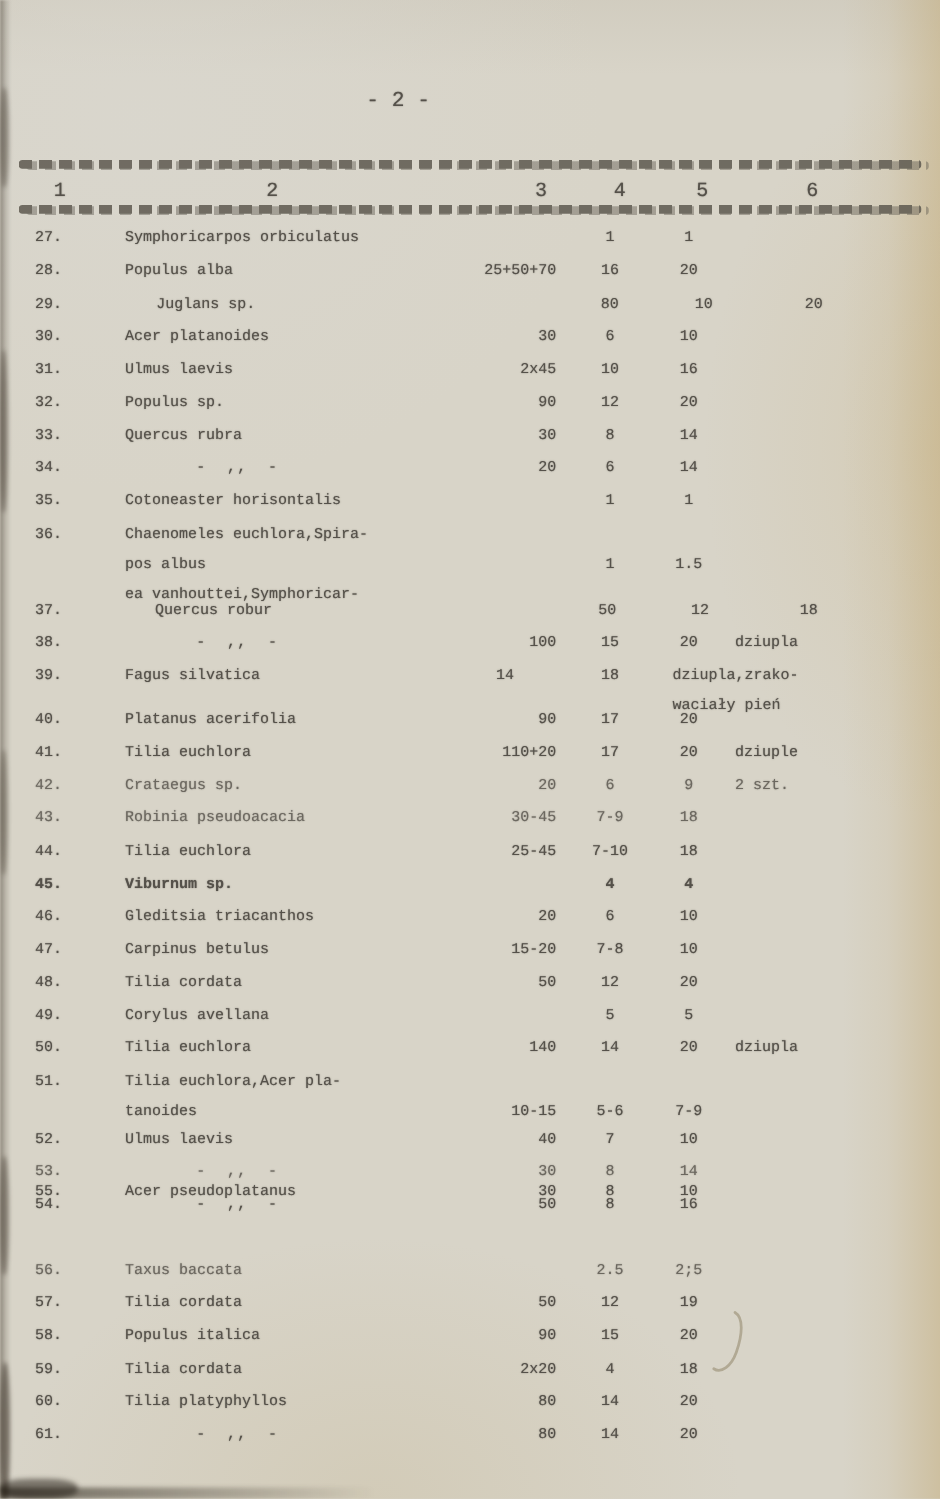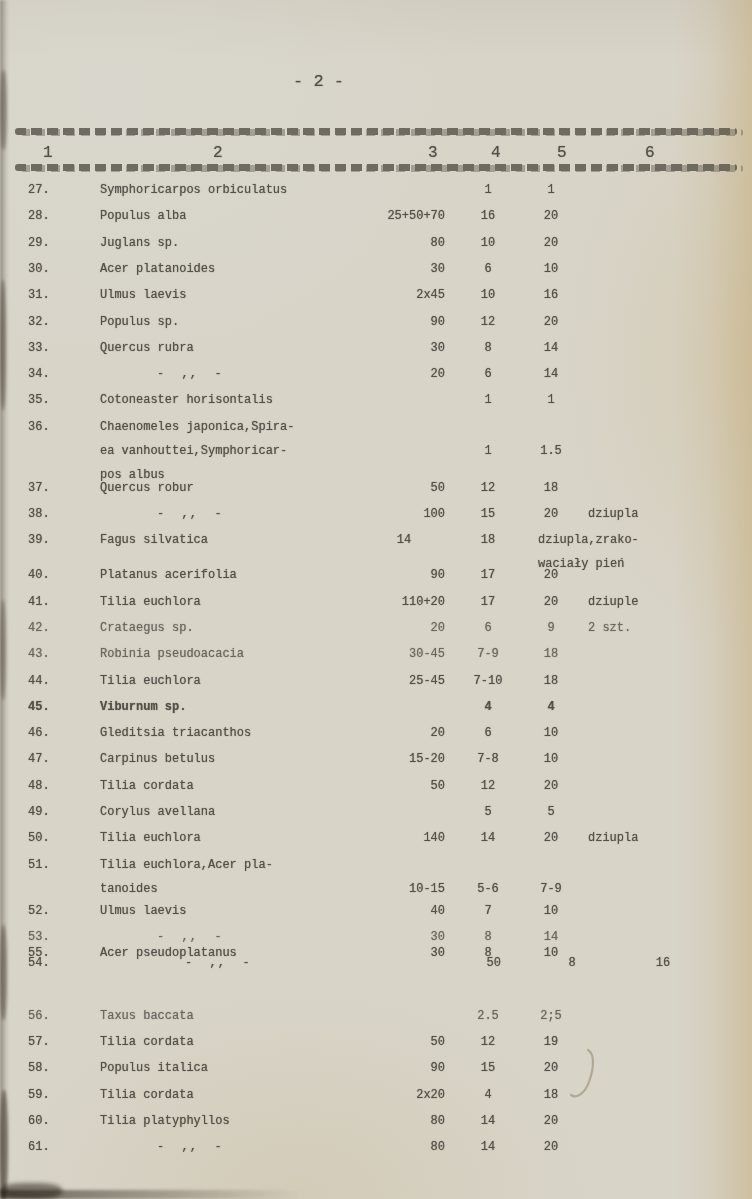--- a/index.html
+++ b/index.html
@@ -82,21 +82,21 @@
         <div class="c6"></div>
       </div>
       <div class="row txt" style="top: 204.3px;">
         <div class="c-no">28.</div>
         <div class="c-name"><div>Populus alba</div></div>
         <div class="c3">25+50+70</div>
         <div class="c4">16</div>
         <div class="c5">20</div>
         <div class="c6"></div>
       </div>
-      <div class="row txt" style="top: 230.6px;">
+      <div class="row txt" style="top: 230.6px; gap: 25px;">
         <div class="c-no">29.</div>
         <div class="c-name"><div>Juglans sp.</div></div>
         <div class="c3">80</div>
         <div class="c4">10</div>
         <div class="c5">20</div>
         <div class="c6"></div>
       </div>
       <div class="row txt" style="top: 256.9px;">
         <div class="c-no">30.</div>
         <div class="c-name"><div>Acer platanoides</div></div>
@@ -140,27 +140,27 @@
       <div class="row txt" style="top: 388.4px;">
         <div class="c-no">35.</div>
         <div class="c-name"><div>Cotoneaster horisontalis</div></div>
         <div class="c3"></div>
         <div class="c4">1</div>
         <div class="c5">1</div>
         <div class="c6"></div>
       </div>
       <div class="row txt" style="top: 414.7px;">
         <div class="c-no">36.</div>
-        <div class="c-name"><div>Chaenomeles japonica,Spira-</div><div>ea vanhouttei,Symphoricar-</div><div>pos albus</div></div>
+        <div class="c-name"><div>Chaenomeles euchlora,Spira-</div><div>pos albus</div><div>ea vanhouttei,Symphoricar-</div></div>
         <div class="c3" style="padding-top: 24px;"></div>
         <div class="c4" style="padding-top: 24px;">1</div>
         <div class="c5" style="padding-top: 24px;">1.5</div>
         <div class="c6"></div>
       </div>
-      <div class="row txt" style="top: 475.7px;">
+      <div class="row txt" style="top: 475.7px; gap: 24px;">
         <div class="c-no">37.</div>
         <div class="c-name"><div>Quercus robur</div></div>
         <div class="c3">50</div>
         <div class="c4">12</div>
         <div class="c5">18</div>
         <div class="c6"></div>
       </div>
       <div class="row txt" style="top: 502px;">
         <div class="c-no">38.</div>
         <div class="c-name"><div class="ditto">-  ,,  -</div></div>
@@ -281,21 +281,21 @@
         <div class="c6"></div>
       </div>
       <div class="row txt light" style="top: 924.9px;">
         <div class="c-no">53.</div>
         <div class="c-name"><div class="ditto">-  ,,  -</div></div>
         <div class="c3">30</div>
         <div class="c4">8</div>
         <div class="c5">14</div>
         <div class="c6"></div>
       </div>
-      <div class="row txt" style="top: 951.2px; gap: 28px;">
+      <div class="row txt" style="top: 951.2px;">
         <div class="c-no">54.</div>
         <div class="c-name"><div class="ditto">-  ,,  -</div></div>
         <div class="c3">50</div>
         <div class="c4">8</div>
         <div class="c5">16</div>
         <div class="c6"></div>
       </div>
       <div class="row txt" style="top: 941px;">
         <div class="c-no">55.</div>
         <div class="c-name"><div>Acer pseudoplatanus</div></div>

